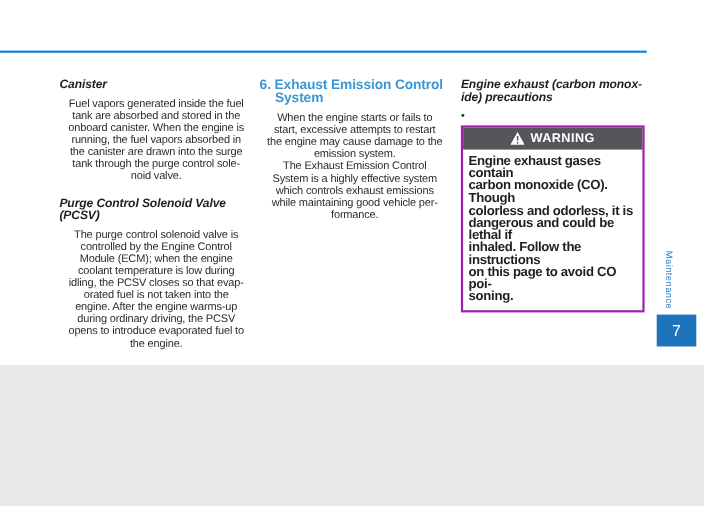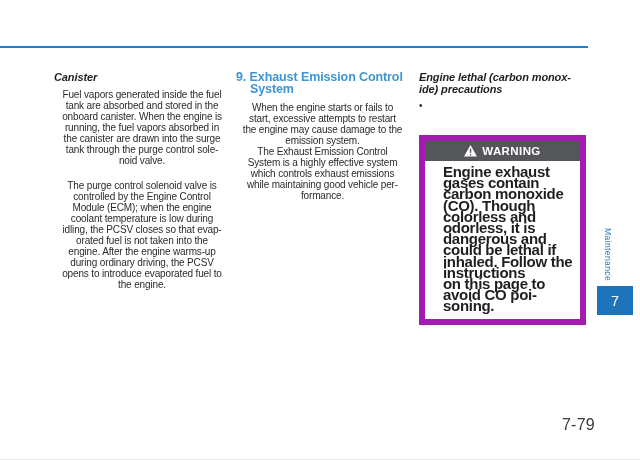--- a/index.html
+++ b/index.html
@@ -1,19 +1,19 @@
 <!DOCTYPE html>
 <html><head>
 <meta charset="utf-8">
 <style>
   * { margin: 0; padding: 0; box-sizing: border-box; }
   html,body { background:#e8e8e8; }
   .page {
     position: relative;
-    width: 640px; height: 459px;
+    width: 640px; height: 332px;
     background: #ffffff;
     font-family: "Liberation Sans", sans-serif;
     color: #2b2b2b;
     overflow: hidden;
   }
   .top-rule {
     position: absolute; left: 0; top: 46px;
     width: 588px; height: 2px;
     background: #1581d9;
   }
@@ -49,37 +49,37 @@
     letter-spacing: -0.1px;
   }
   .para2 { margin-top: 5px; }
 
   .bullet-item { display: flex; }
   .bullet-marker {
     width: 10px; flex: 0 0 10px;
     font-size: 10px; line-height: 11px;
   }
   .warning-box {
-    margin-top: 24px;
-    border: 6px solid #a21caf;
+    margin-top: 3px;
+    border: 2px solid #a21caf;
     background: #ffffff;
   }
   .warning-header {
     height: 20px;
     background: #55565a;
     display: flex; align-items: center; justify-content: center;
     gap: 5px;
   }
   .warning-title {
     color: #ffffff; font-weight: bold;
     font-size: 11.5px; letter-spacing: 0.4px;
   }
   .warning-body {
-    padding: 5px 5px 7px 18px;
-    font-size: 15px; line-height: 11.2px;
+    padding: 5px 5px 7px 5px;
+    font-size: 12px; line-height: 11.2px;
     font-weight: bold;
     letter-spacing: -0.3px;
     white-space: pre-line;
     color: #1f1f1f;
   }
   .side-label {
     position: absolute; left: 603px; top: 228px;
     writing-mode: vertical-rl;
     font-size: 8.5px; letter-spacing: 0.4px;
     color: #2a7abf;
@@ -108,49 +108,51 @@
       <h3 class="h-italic">Canister</h3>
       <p class="body-text">Fuel vapors generated inside the fuel
 tank are absorbed and stored in the
 onboard canister. When the engine is
 running, the fuel vapors absorbed in
 the canister are drawn into the surge
 tank through the purge control sole-
 noid valve.</p>
     </section>
     <section class="section-2">
+      <h3 class="h-italic">Purge Control Solenoid Valve
+(PCSV)</h3>
       <p class="body-text">The purge control solenoid valve is
 controlled by the Engine Control
 Module (ECM); when the engine
 coolant temperature is low during
 idling, the PCSV closes so that evap-
 orated fuel is not taken into the
 engine. After the engine warms-up
 during ordinary driving, the PCSV
 opens to introduce evaporated fuel to
 the engine.</p>
     </section>
   </div>
 
   <div class="col col-mid">
-    <h2 class="h-blue">9. Exhaust Emission Control
+    <h2 class="h-blue">6. Exhaust Emission Control
 System</h2>
     <p class="body-text para2">When the engine starts or fails to
 start, excessive attempts to restart
 the engine may cause damage to the
 emission system.</p>
     <p class="body-text">The Exhaust Emission Control
 System is a highly effective system
 which controls exhaust emissions
 while maintaining good vehicle per-
 formance.</p>
   </div>
 
   <div class="col col-right">
-    <h3 class="h-italic">Engine lethal (carbon monox-
+    <h3 class="h-italic">Engine exhaust (carbon monox-
 ide) precautions</h3>
     <div class="bullet-item">
       <span class="bullet-marker">•</span>
     </div>
     <div class="warning-box">
       <div class="warning-header">
         <svg width="13" height="12" viewBox="0 0 13 12">
           <path d="M6.5 0 L13 11.6 L0 11.6 Z" fill="#ffffff"></path>
           <rect x="5.85" y="3.6" width="1.35" height="4.3" fill="#55565a"></rect>
           <rect x="5.85" y="9.1" width="1.35" height="1.5" fill="#55565a"></rect>

